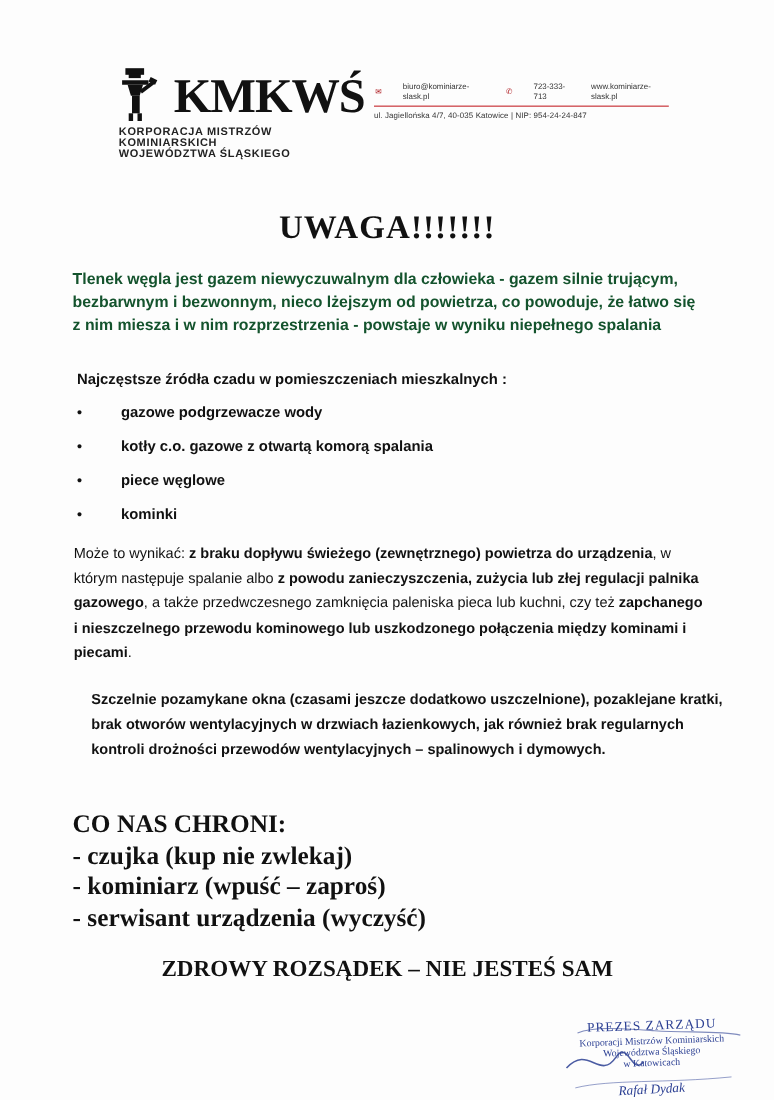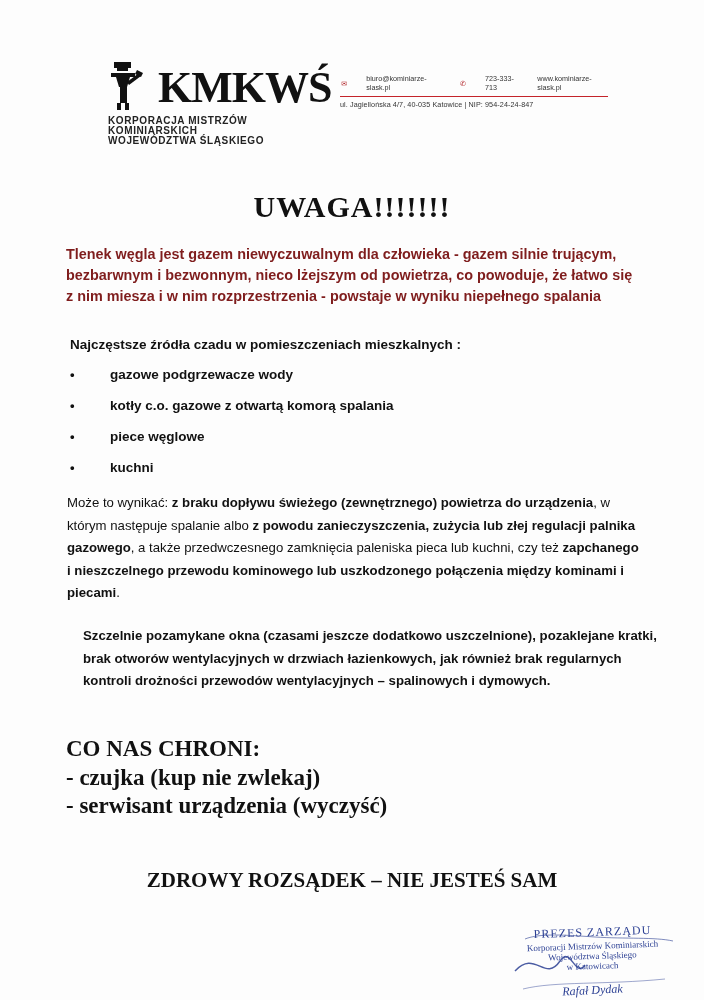--- a/index.html
+++ b/index.html
@@ -116,21 +116,21 @@
     font-weight: bold;
     font-size: 30px;
     letter-spacing: 1px;
     color: #111;
   }
   .red-para {
     position: absolute;
     top: 244px;
     left: 66px;
     width: 570px;
-    color: #7f1d1d;
+    color: #14532d;
     font-weight: bold;
     font-size: 14.4px;
     line-height: 21px;
   }
   .sources-head {
     position: absolute;
     top: 337px;
     left: 70px;
     width: 570px;
     font-weight: bold;
@@ -315,33 +315,34 @@
     <li>
       <span class="dot">•</span>
       <span>kotły c.o. gazowe z otwartą komorą spalania</span>
     </li>
     <li>
       <span class="dot">•</span>
       <span>piece węglowe</span>
     </li>
     <li>
       <span class="dot">•</span>
-      <span>kuchni</span>
+      <span>kominki</span>
     </li>
   </ul>
 
   <div class="para2">
     <span>Może to wynikać: </span><b>z  braku dopływu świeżego (zewnętrznego) powietrza do urządzenia</b><span>, w którym następuje spalanie albo </span><b>z powodu zanieczyszczenia, zużycia lub złej regulacji palnika gazowego</b><span>, a także przedwczesnego zamknięcia paleniska pieca lub kuchni, czy też </span><b>zapchanego i nieszczelnego przewodu kominowego lub uszkodzonego połączenia między kominami i piecami</b><span>.</span>
   </div>
 
   <div class="para3">Szczelnie pozamykane okna (czasami jeszcze dodatkowo uszczelnione), pozaklejane kratki, brak otworów wentylacyjnych w drzwiach łazienkowych, jak również brak regularnych kontroli drożności przewodów wentylacyjnych – spalinowych i dymowych.</div>
 
   <div class="protect">
     <div>CO NAS CHRONI:</div>
     <div>- czujka (kup nie zwlekaj)</div>
+    <div>- kominiarz  (wpuść – zaproś)</div>
     <div>- serwisant urządzenia (wyczyść)</div>
   </div>
 
   <div class="closing">
     <div>ZDROWY ROZSĄDEK – NIE JESTEŚ SAM</div>
   </div>
 
   <div class="stamp">
     <svg class="scribble" viewBox="0 0 175 64" xmlns="http://www.w3.org/2000/svg">
       <path d="M20 8 C35 2, 60 4, 90 6 C120 8, 150 6, 168 10" stroke="#2b3f93" stroke-width="1" fill="none" opacity="0.6"></path>

